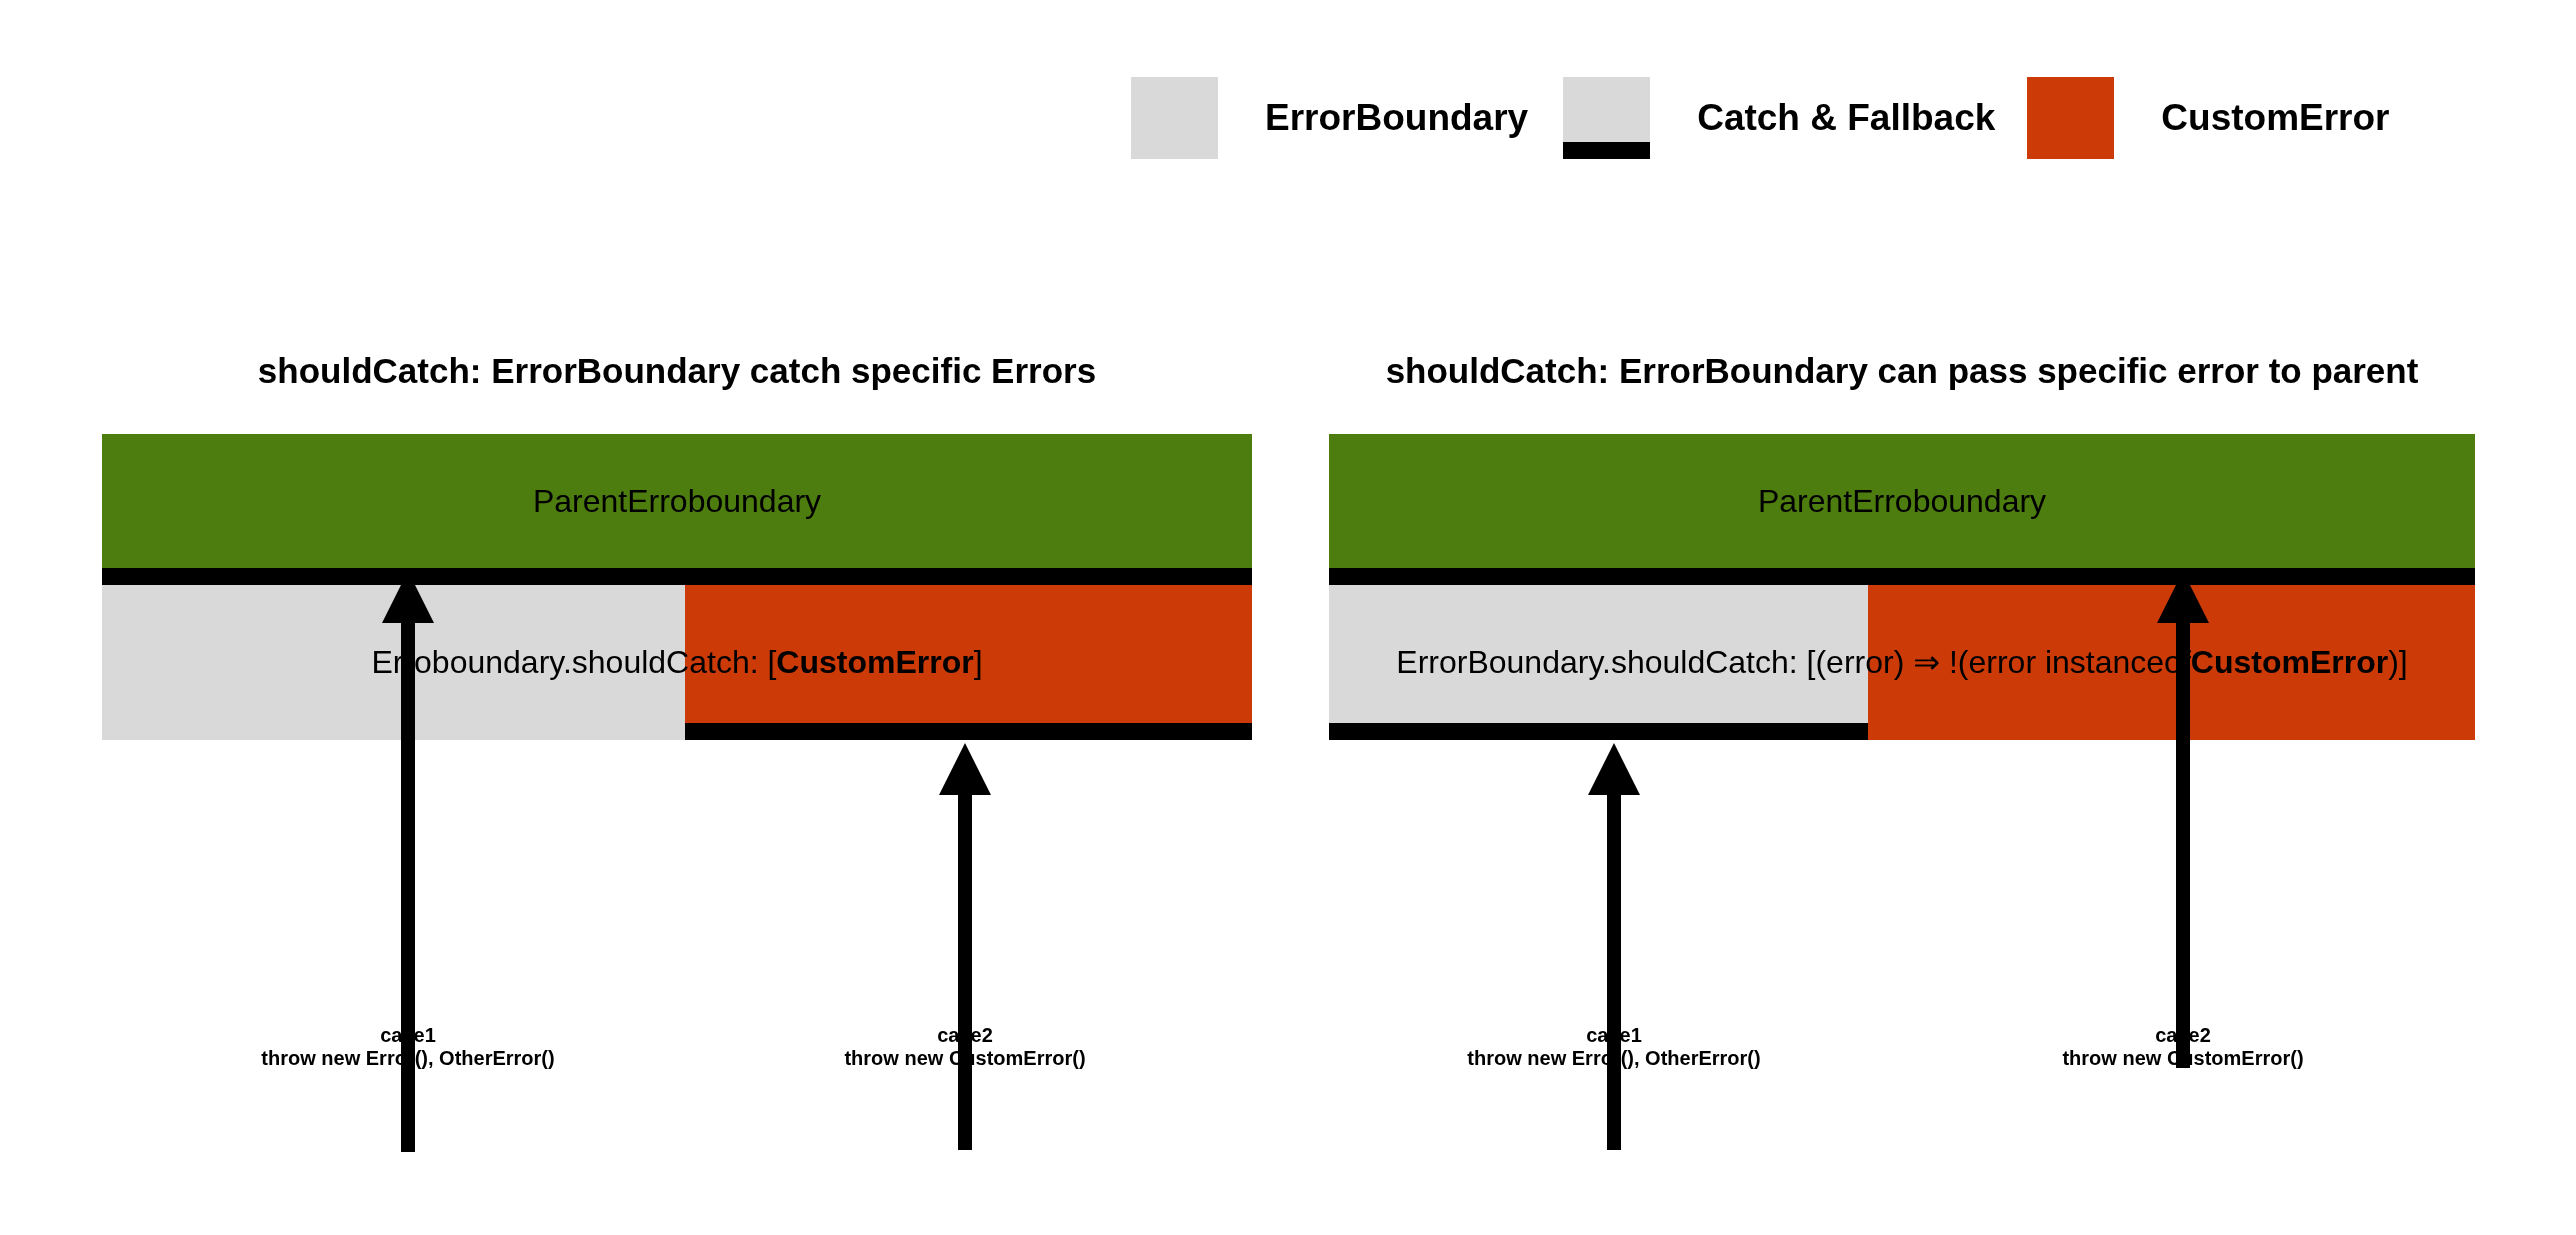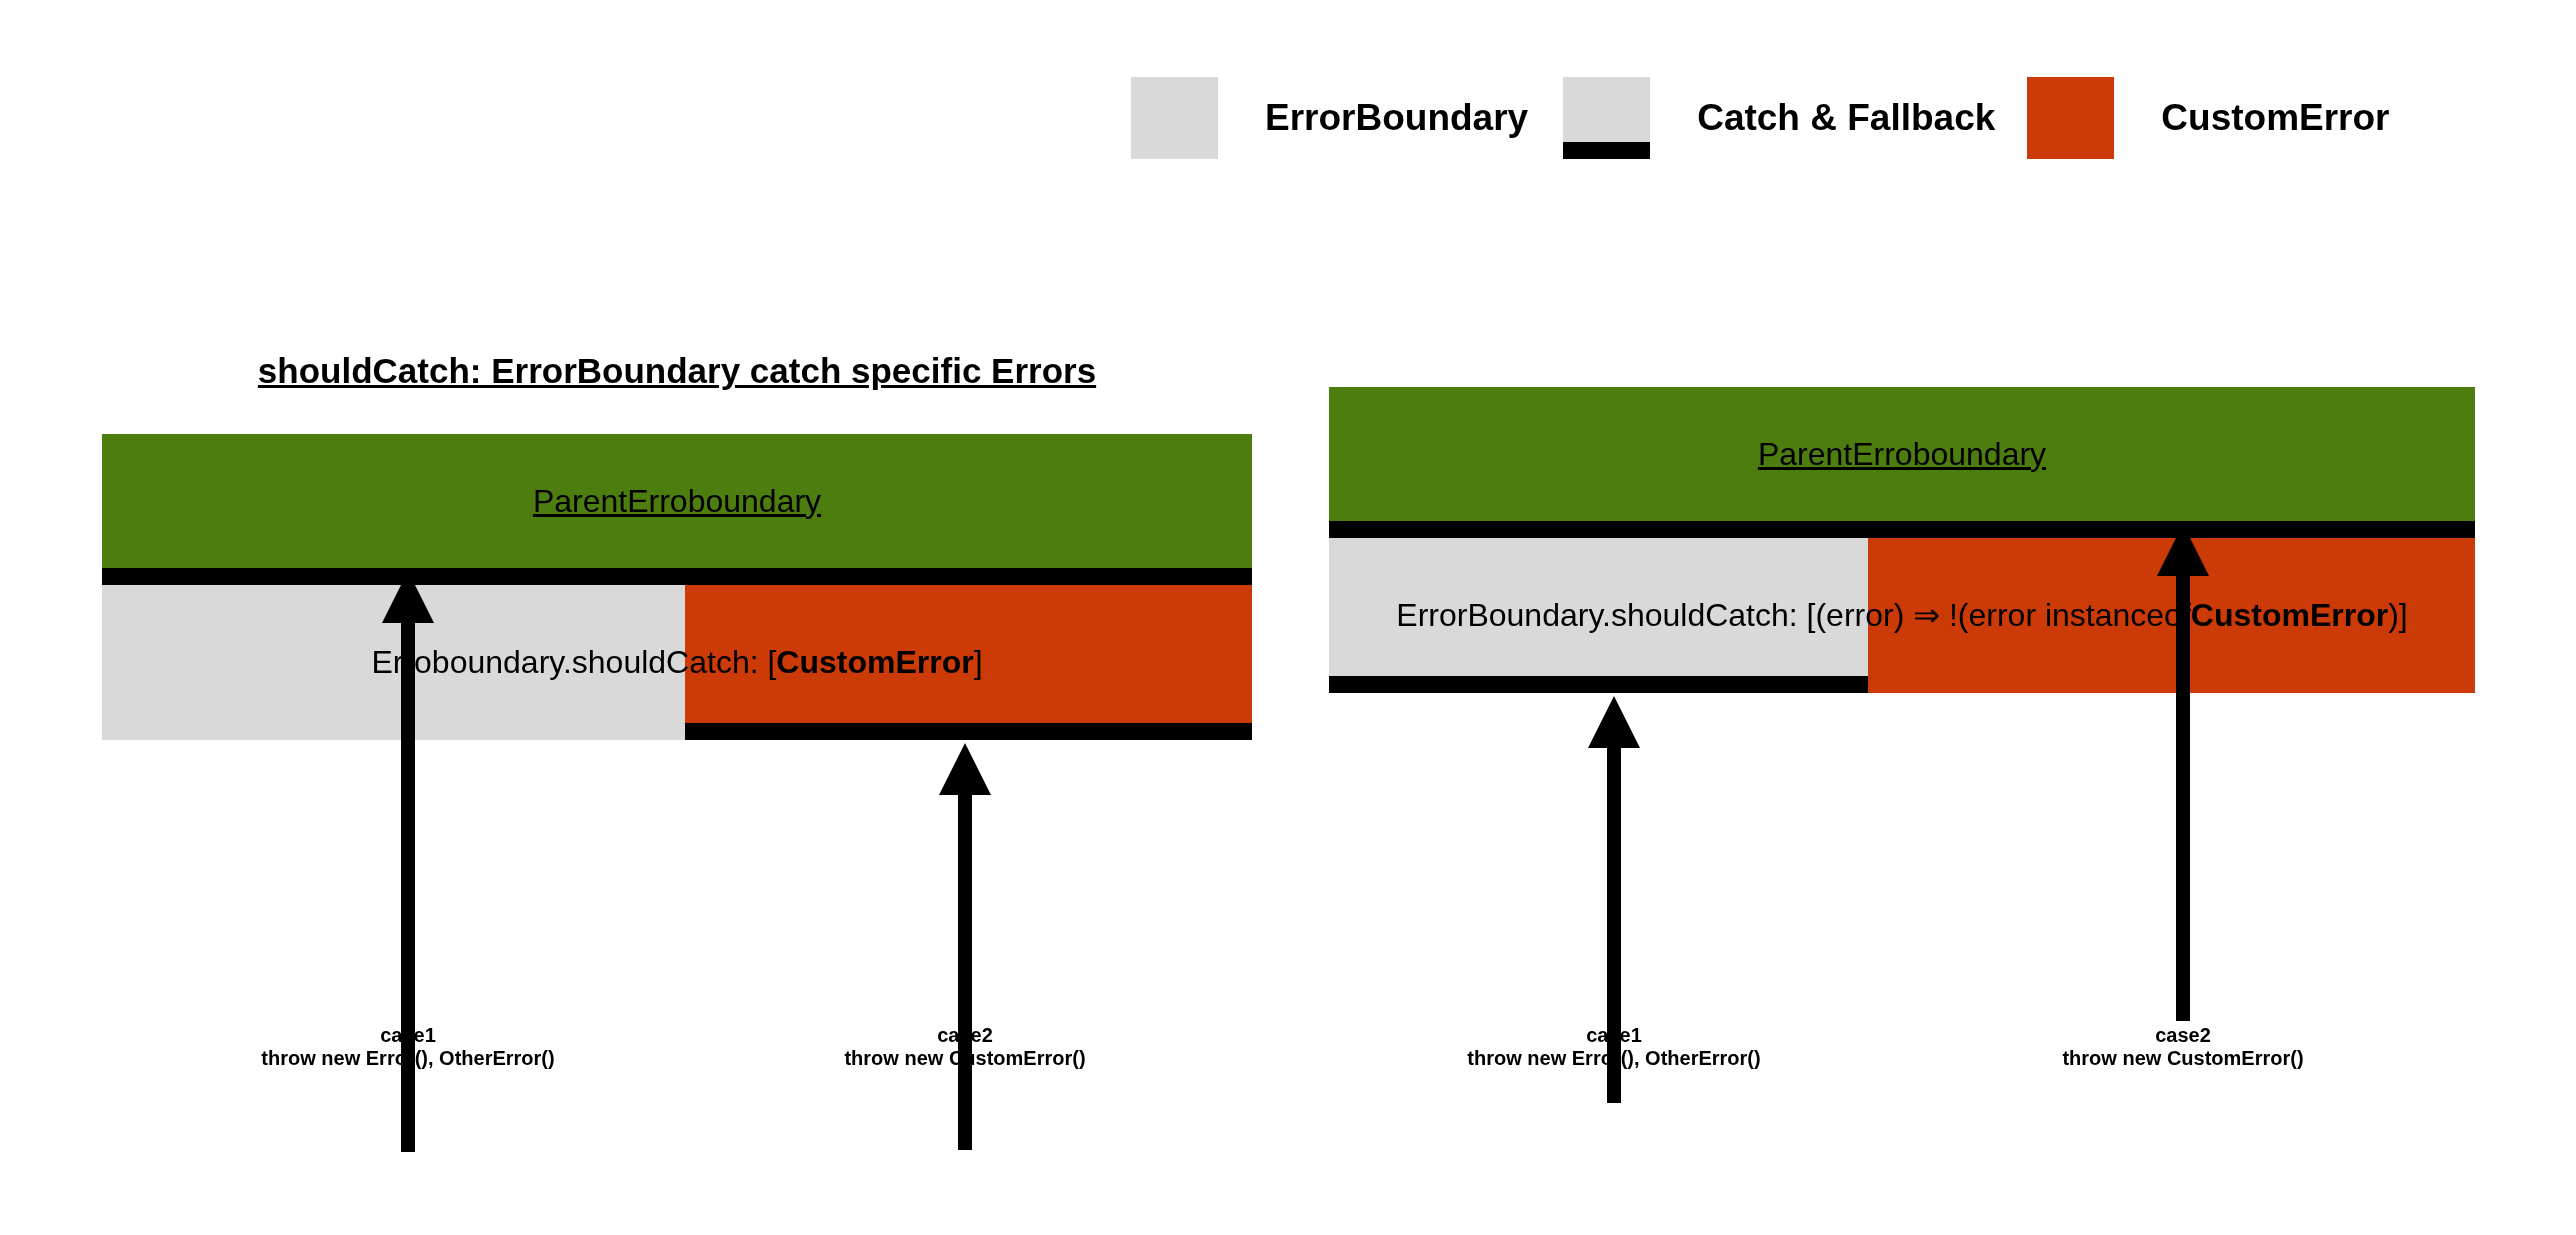--- a/index.html
+++ b/index.html
@@ -35,21 +35,21 @@
     font-size:37px;
     font-weight:bold;
     color:#000000;
     white-space:nowrap;
     margin-left:35px;
   }
   #legend-item-errorboundary{margin-right:35px;}
   #legend-item-catchfallback{margin-right:32px;}
 
   
-  .panel{position:absolute;top:347px;text-decoration:underline;}
+  .panel{position:absolute;top:347px;}
   #panel-left{left:102px;width:1150px;}
   #panel-right{left:1329px;width:1146px;}
 
   .panel-title{
     font-size:35px;
     font-weight:bold;
     color:#000000;
     text-align:center;
     white-space:nowrap;
     height:47px;
@@ -187,20 +187,21 @@
 
   <div class="case-caption" style="left:863px; top:677px;">
     <div>case2</div>
     <div>throw new CustomError()</div>
   </div>
 
 </div>
 
 <div class="panel" id="panel-right">
 
+  <div class="panel-title">shouldCatch: ErrorBoundary can pass specific error to parent</div>
 
   <div class="stack">
 
     <div class="parent-box">
       <span class="parent-label">ParentErroboundary</span>
     </div>
 
     <div class="separator-bar"></div>
 
     <div class="child-row">

